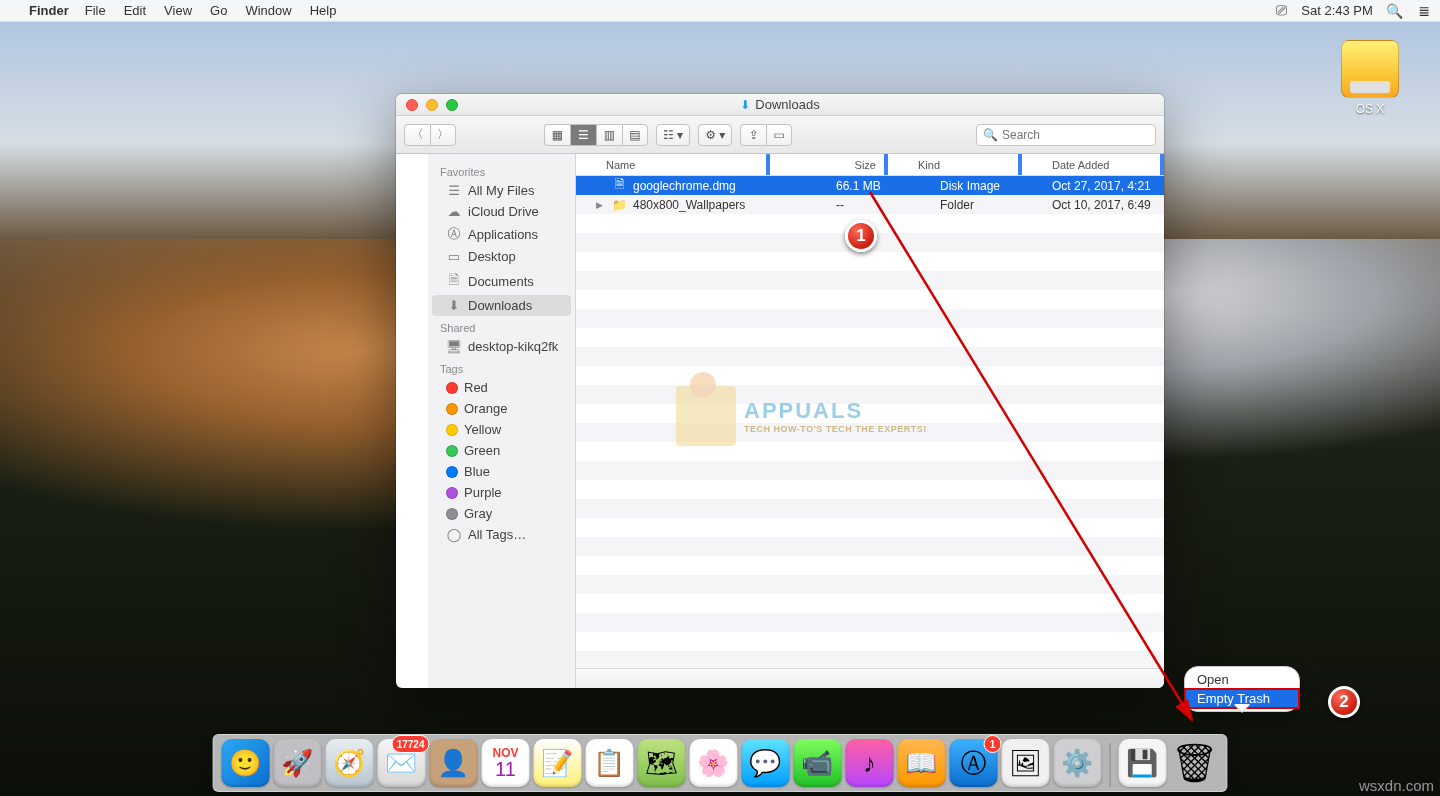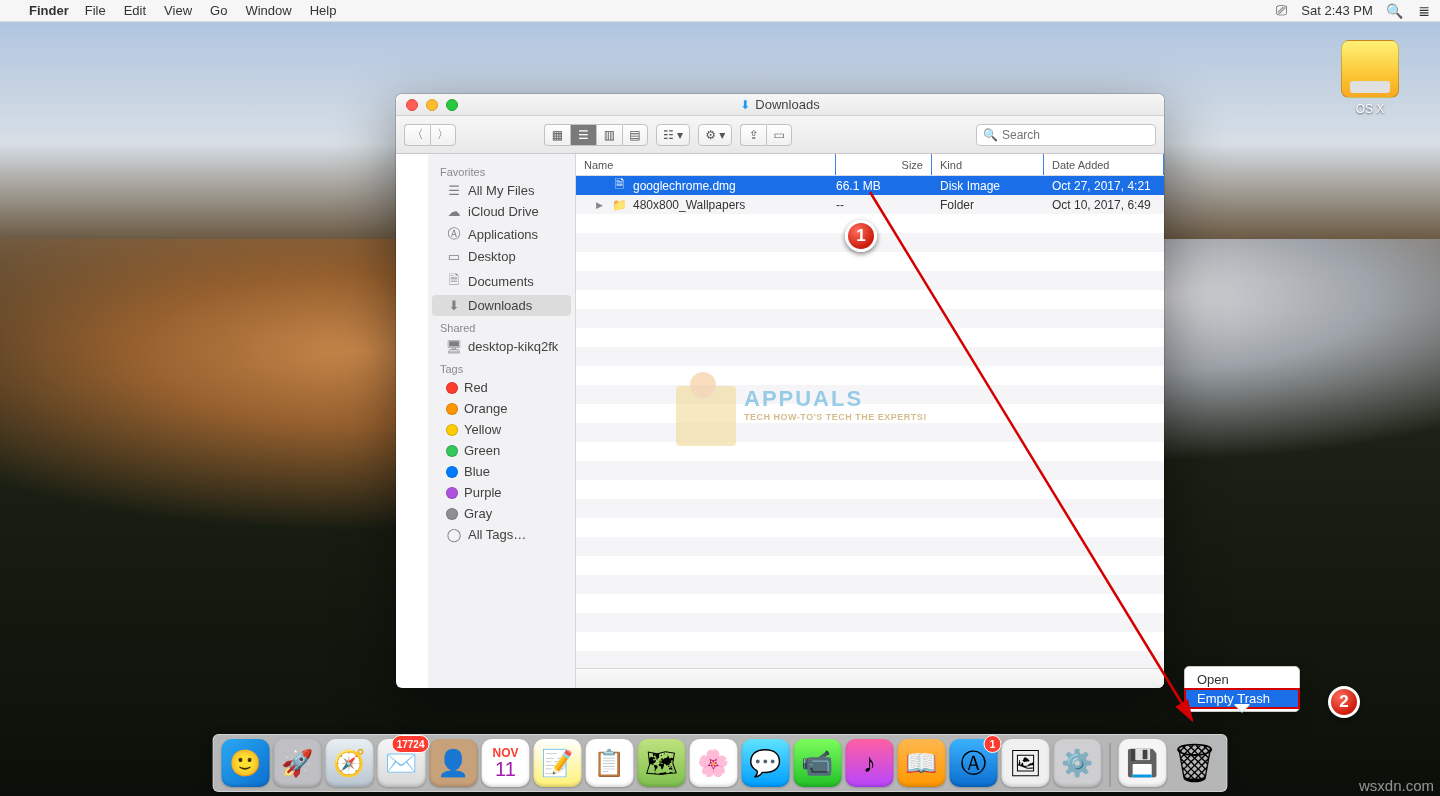--- a/index.html
+++ b/index.html
@@ -113,56 +113,56 @@
   }
   .sb-item.active{ background:#dcdcdc;}
   .sb-ico{ width:16px; display:inline-flex; justify-content:center; color:#7f7f82; font-size:13px;}
   .tag-dot{ width:12px; height:12px; border-radius:50%; border:1px solid rgba(0,0,0,.15);}
 
   .content{ flex:1; display:flex; flex-direction:column; min-width:0; }
   .columns{
     display:flex; height:22px; background:#fff; border-bottom:1px solid #dcdcdc;
     font-size:11px; color:#555;
   }
-  .col{ padding:4px 8px; border-right:1px solid #3b82f6; display:flex; align-items:center;}
+  .col{ padding:4px 8px; border-right:4px solid #3b82f6; display:flex; align-items:center;margin-left:22px;}
   .col.name{ flex:1;}
   .col.size{ width:96px; justify-content:flex-end;}
   .col.kind{ width:112px;}
   .col.date{ width:120px;}
   .rows{ flex:1; overflow:auto; position:relative;
     background:repeating-linear-gradient(#ffffff 0, #ffffff 19px, #f5f5f7 19px, #f5f5f7 38px);
   }
   .row{ display:flex; align-items:center; height:19px; font-size:12px; color:#333;}
   .row.sel{ background:#1a6fe8; color:#fff;}
   .row .name{ flex:1; display:flex; align-items:center; gap:6px; padding-left:20px;}
   .row .disclosure{ width:10px; color:#888; font-size:9px;}
   .row .ficon{ width:15px; display:inline-flex; justify-content:center;}
   .row .size{ width:96px; text-align:left; padding-right:8px;}
   .row .kind{ width:112px; padding-left:8px;}
   .row .date{ width:120px; padding-left:8px; white-space:nowrap; overflow:hidden;}
   .row.sel .disclosure{ color:#fff;}
 
   .watermark{
     position:absolute; top:210px; left:100px; opacity:.55;
     font-size:22px; letter-spacing:2px; font-weight:700; color:#4aa8d8;
-    display:flex; align-items:flex-start; gap:8px;
+    display:flex; align-items:center; gap:8px;
   }
   .wm-pic{ width:60px; height:60px; background:#f0d890; border-radius:4px; position:relative;}
   .wm-pic::before{ content:""; position:absolute; top:-14px; left:14px; width:26px; height:26px; border-radius:50%; background:#f4c28c;}
   .wm-text small{ display:block; font-size:9px; font-weight:600; color:#b08830; letter-spacing:.5px;}
 
   .status{
     height:20px; border-top:1px solid #d7d7d7;
     background:linear-gradient(#fafafa,#efefef);
   }
 
   
   #context-menu{
     position:absolute; right:140px; bottom:84px; width:116px;
-    background:#fff; border:1px solid #c9c9c9; border-radius:5px;
+    background:#fff; border:1px solid #c9c9c9; border-radius:14px;
     box-shadow:0 6px 18px rgba(0,0,0,.25);
     font-size:13px; padding:3px 0;
     z-index:60;
   }
   #context-menu::after{
     content:""; position:absolute; bottom:-9px; left:50%; transform:translateX(-50%);
     border:8px solid transparent; border-top-color:#fff;
     filter:drop-shadow(0 1px 0 #c9c9c9);
   }
   .ctx-item{ padding:2px 12px; color:#333;}

